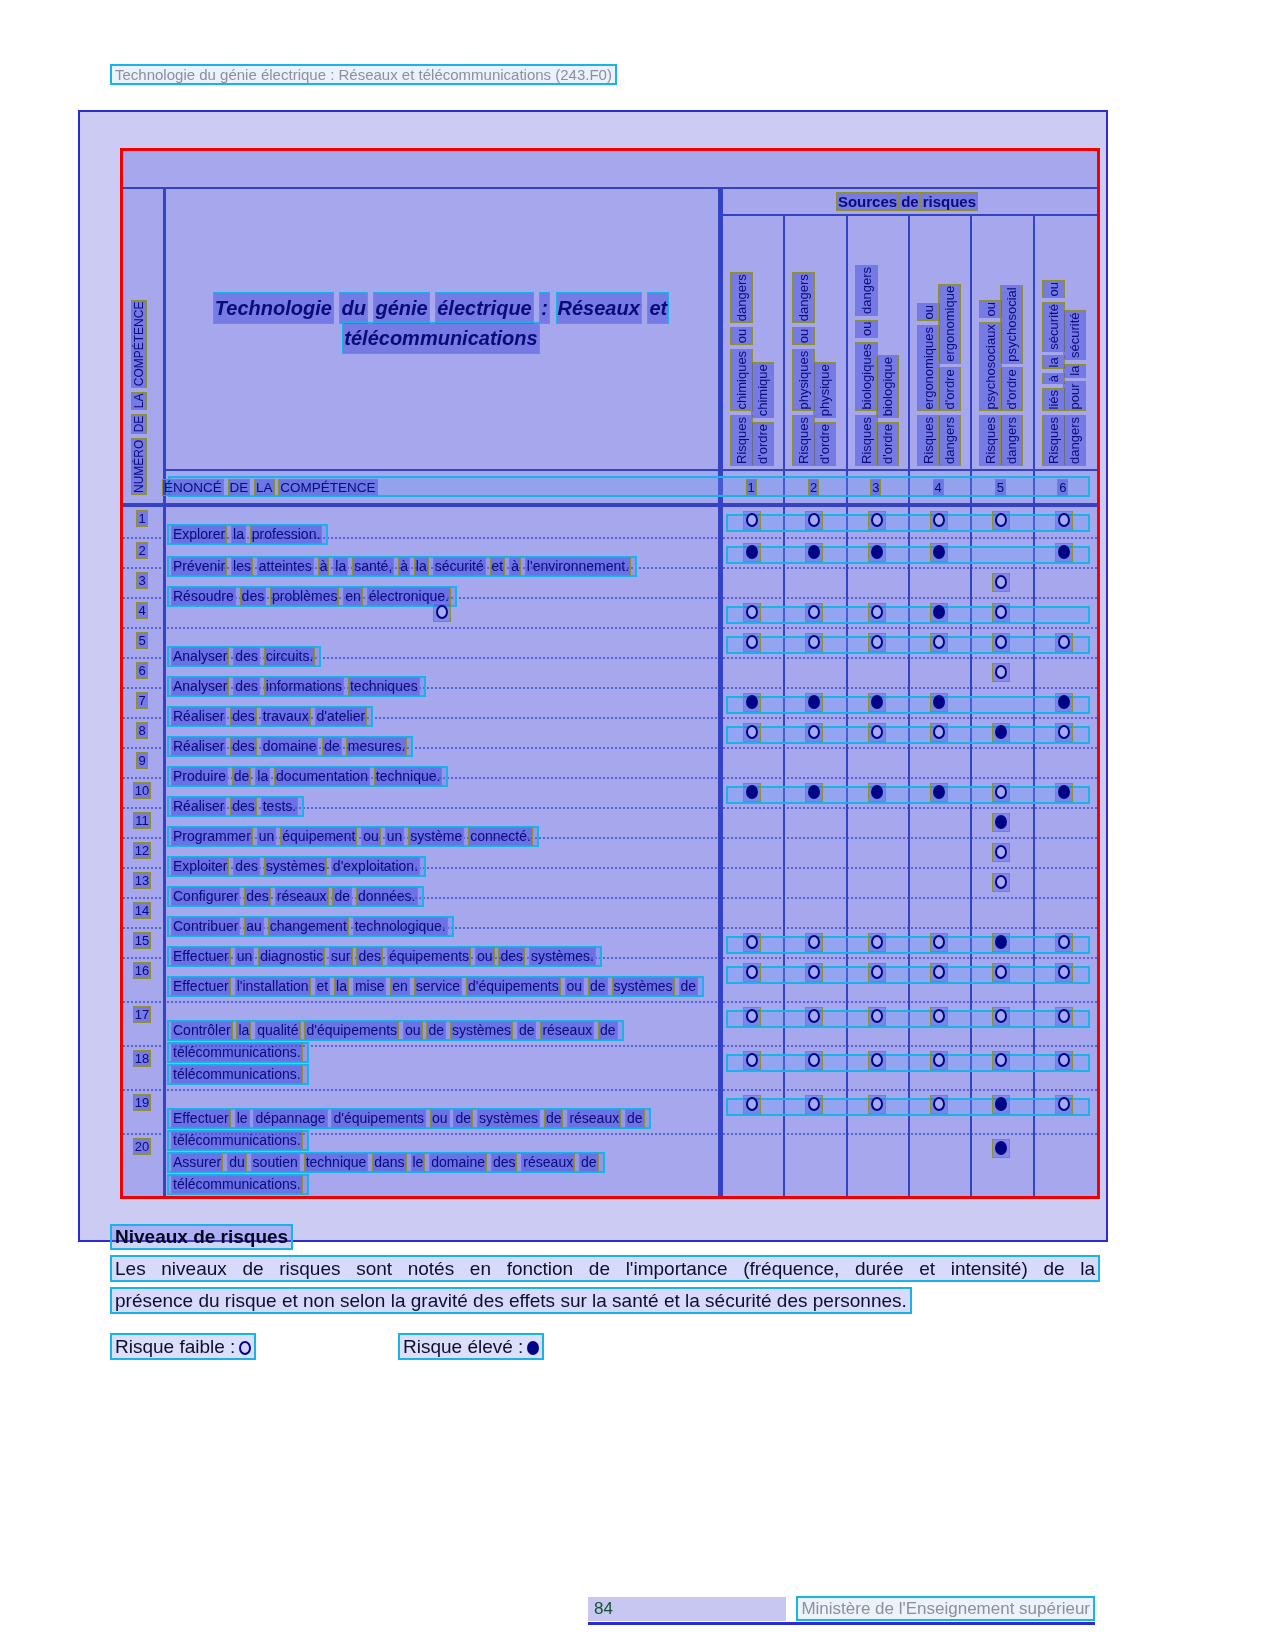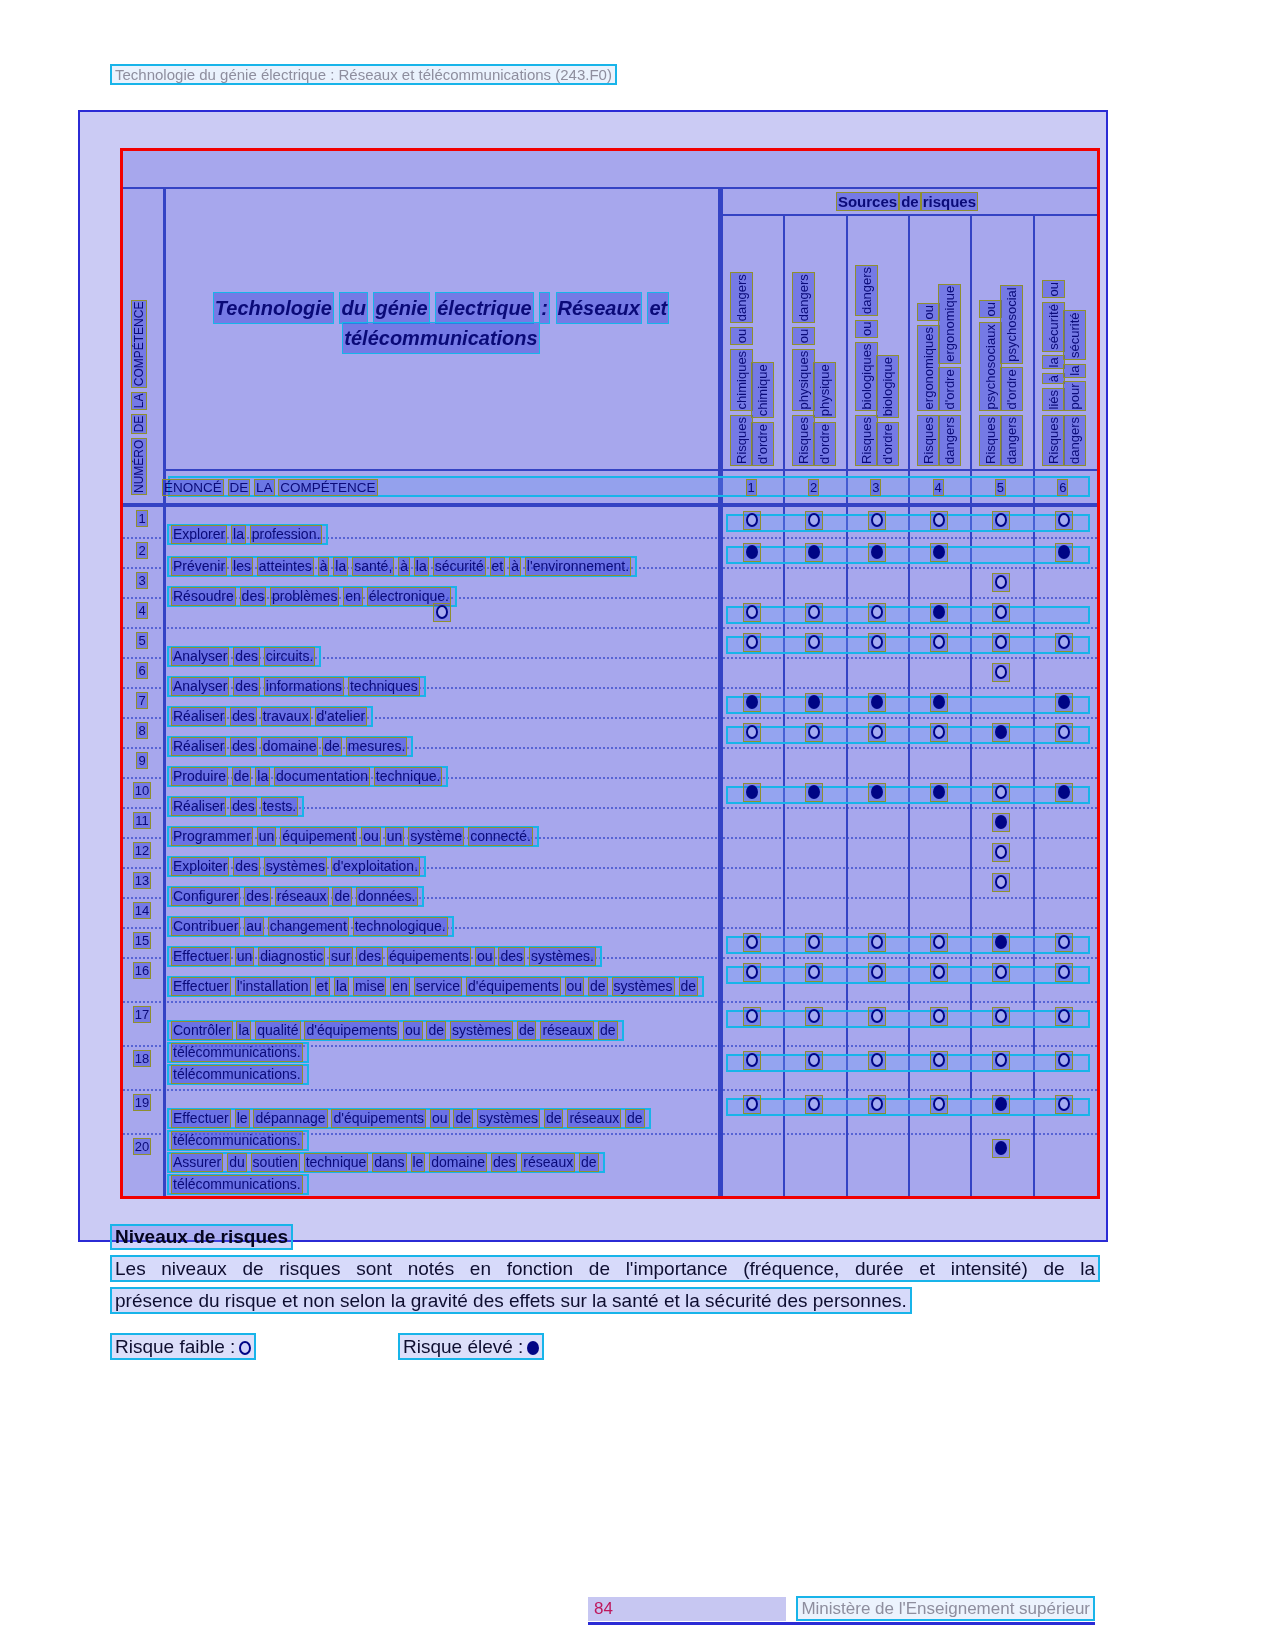--- a/index.html
+++ b/index.html
@@ -76,21 +76,21 @@
   .para2{top:1287px;}
   .legend-item{position:absolute;top:1333px;font-size:19px;color:#0e0e30;z-index:5;}
   .legend-item .lb{line-height:23px;background:rgba(140,150,240,0.30);}
   .legend-item .circ{vertical-align:-2px;margin-left:4px;}
   .leg-low{left:110px;}
   .leg-high{left:398px;text-align:center;}
 
   .footer-line{position:absolute;left:588px;top:1596px;width:507px;height:26px;
                border-bottom:3px solid #2b2bd5;z-index:5;}
   .pagenum-bar{position:absolute;left:0;top:1px;width:198px;height:24px;background:#c7c7f2;
-               font-size:17px;color:#be185d;padding-left:6px;box-sizing:border-box;line-height:24px;}
+               font-size:17px;color:#14532d;padding-left:6px;box-sizing:border-box;line-height:24px;}
   .ministry{position:absolute;right:0;top:0;font-size:17px;color:#8e8e9e;}
   .ministry .lb{background:rgba(150,190,245,0.18);line-height:21px;}
 </style>
 </head>
 <body>
 
 <div class="hdr-text">
   <span class="lb">Technologie du génie électrique : Réseaux et télécommunications (243.F0)</span>
 </div>
 

